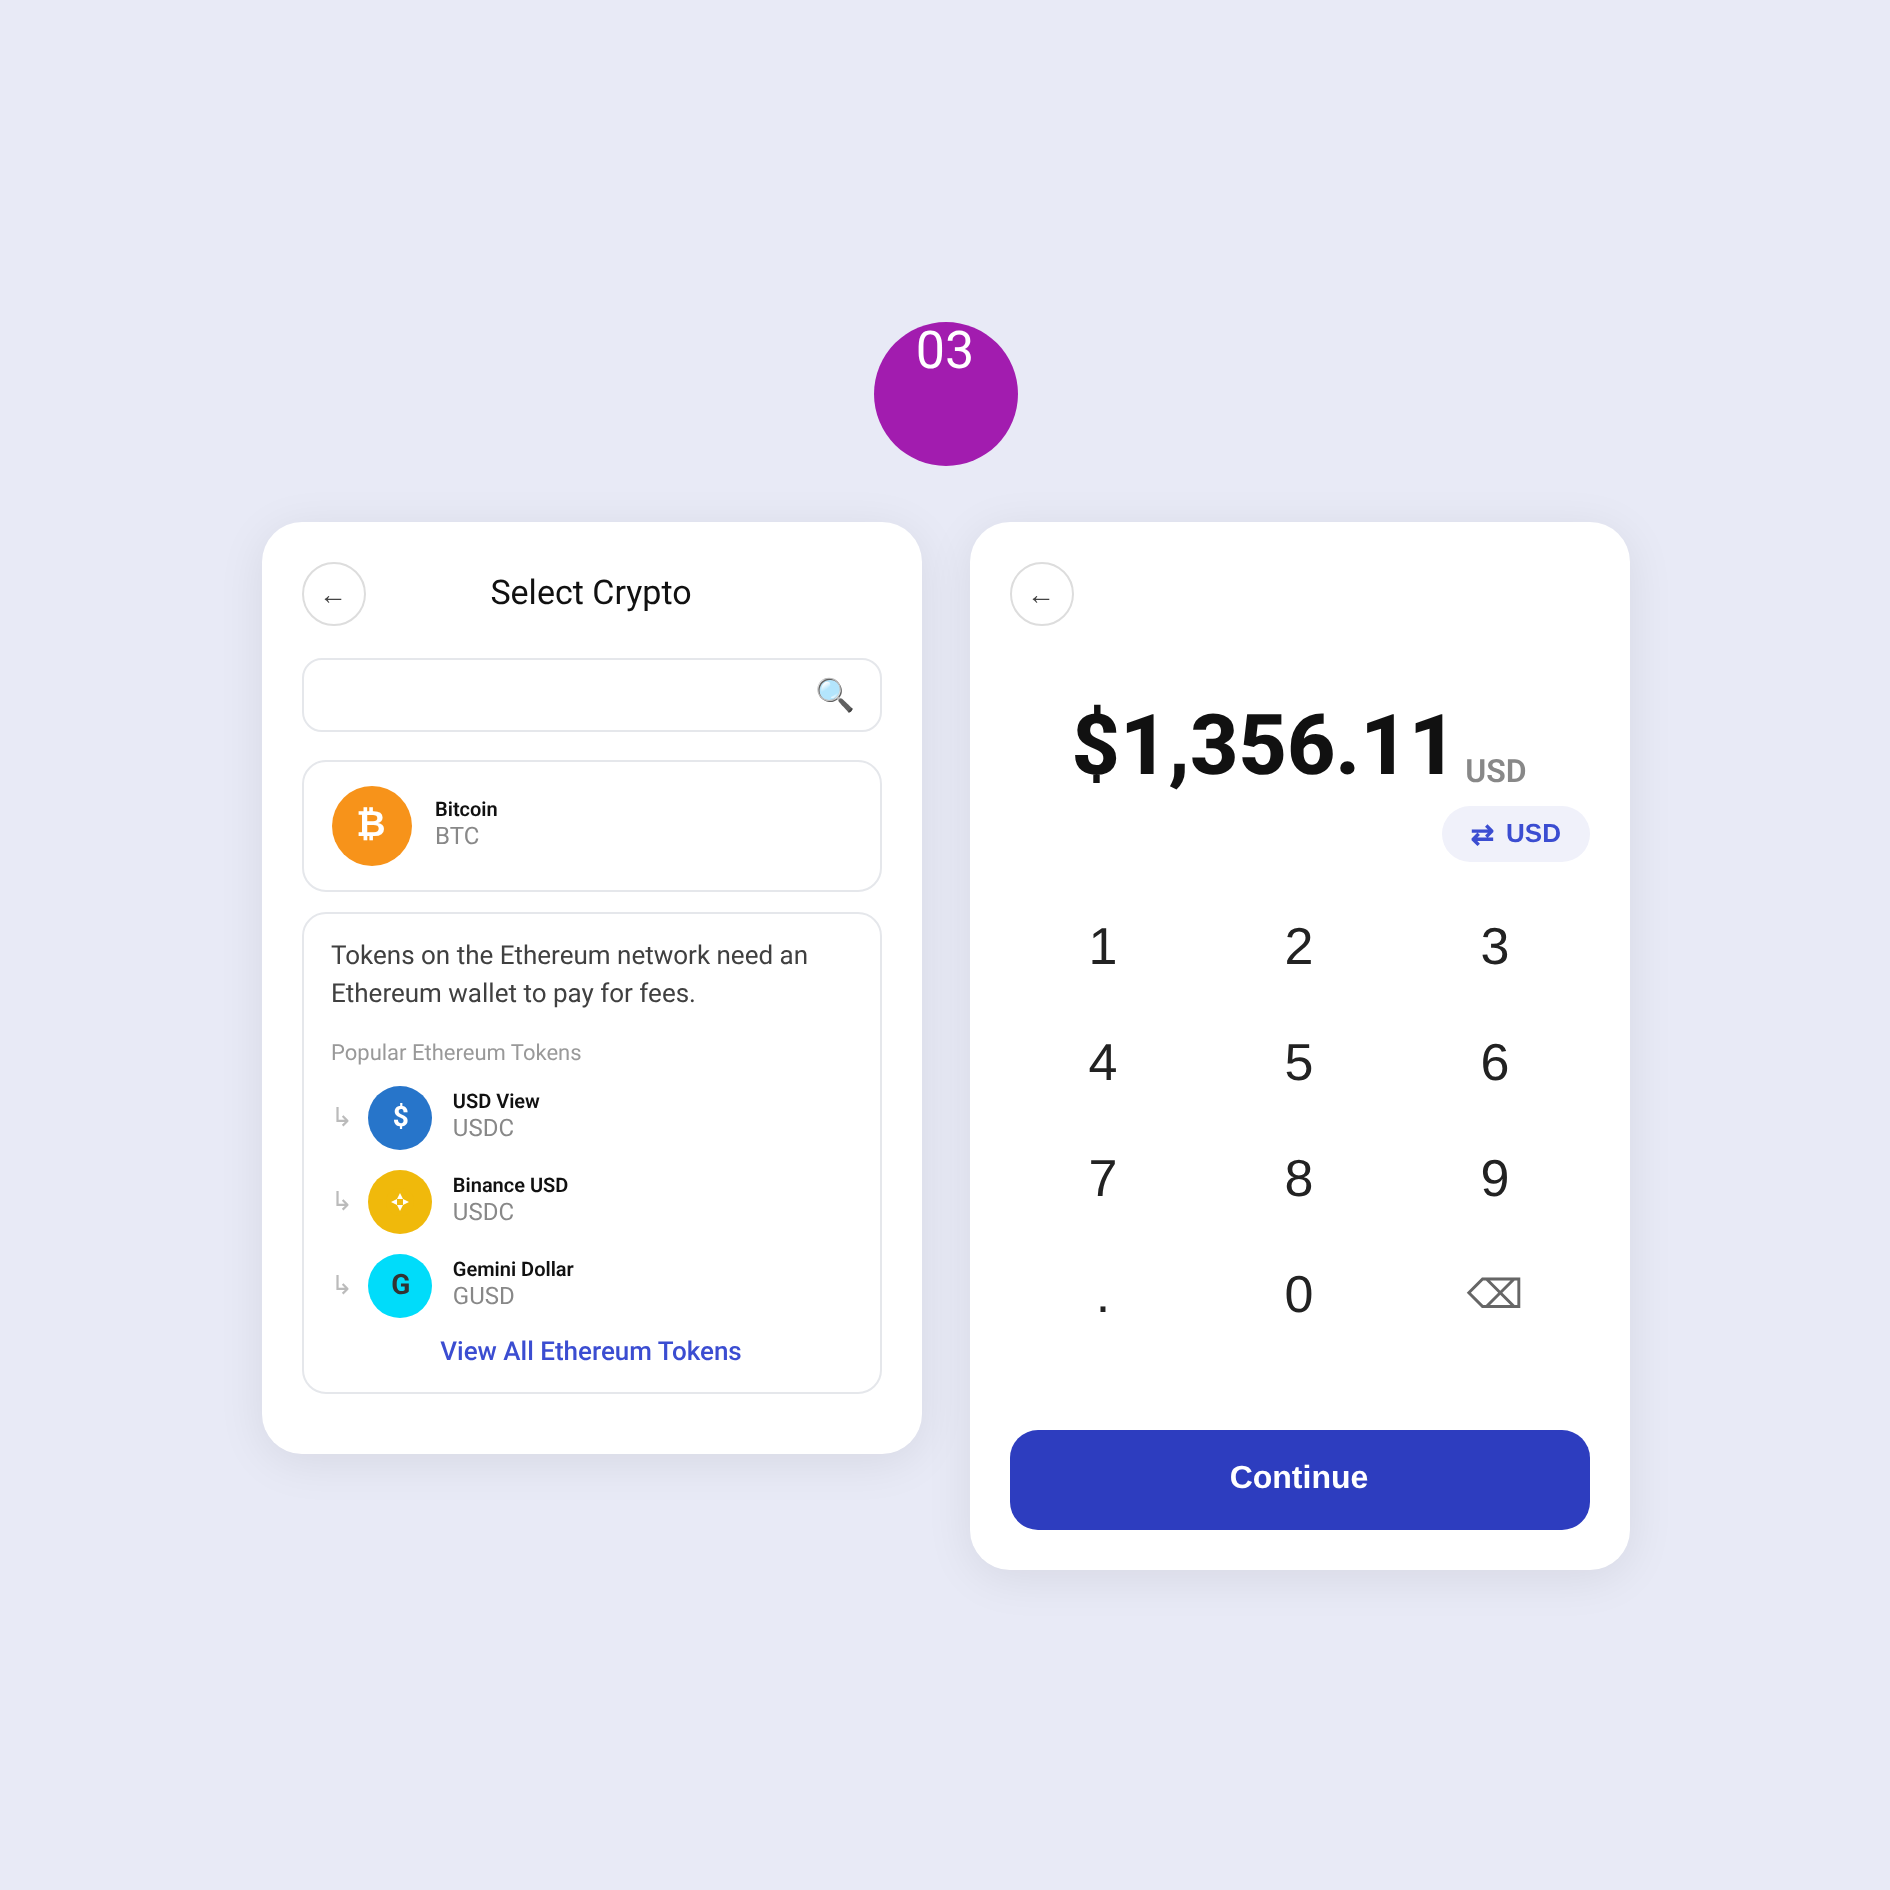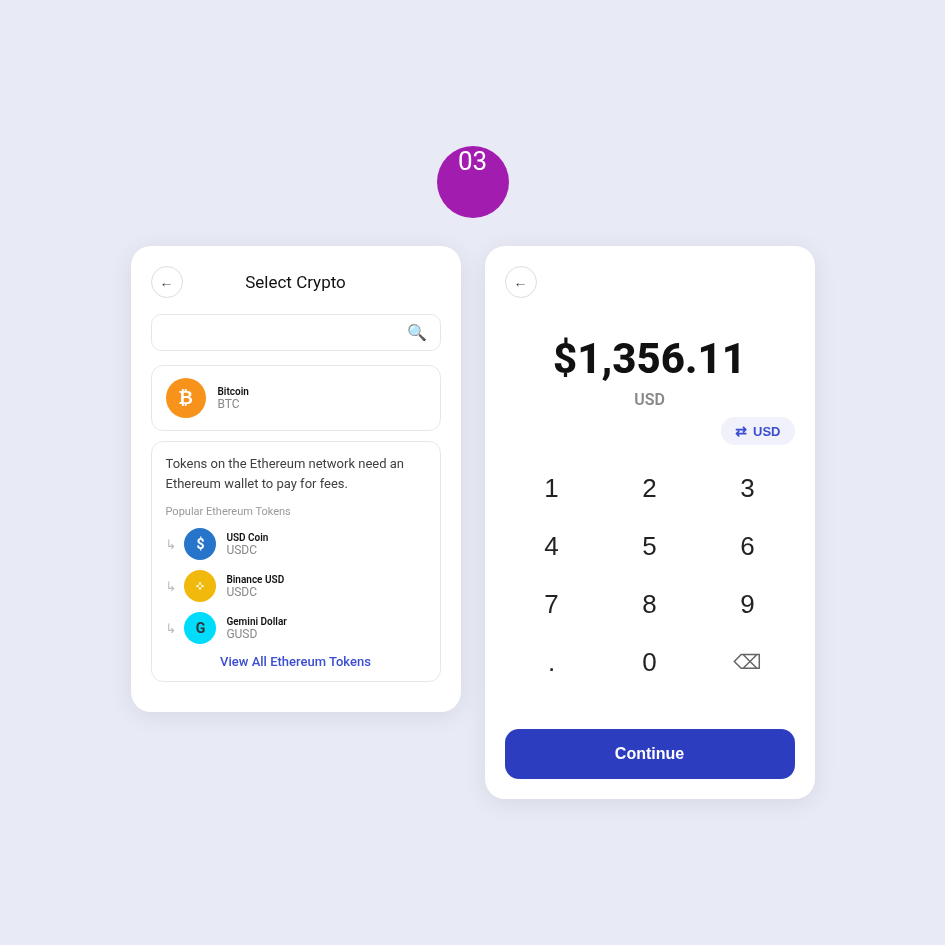--- a/index.html
+++ b/index.html
@@ -201,24 +201,23 @@
       box-shadow: 0 4px 24px rgba(0,0,0,0.08);
     }
 
     .amount-section {
       text-align: center;
       padding: 24px 0 8px;
     }
 
     .amount-display {
       display: flex;
-      align-items: center;
+      align-items: flex-end;
       justify-content: center;
       gap: 4px;
-      flex-direction: column;
     }
 
     .amount-value {
       font-size: 42px;
       font-weight: 800;
       color: #111;
       line-height: 1;
     }
 
     .amount-currency {
@@ -329,21 +328,21 @@
     <div class="eth-section">
 
       <div class="eth-description">Tokens on the Ethereum network need an Ethereum wallet to pay for fees.</div>
 
       <div class="eth-tokens-label">Popular Ethereum Tokens</div>
 
       <div class="sub-token">
         <span class="sub-arrow">↳</span>
         <div class="sub-icon usdc-icon">$</div>
         <div class="crypto-info">
-          <div class="crypto-name">USD Coin</div>
+          <div class="crypto-name">USD View</div>
           <div class="crypto-ticker">USDC</div>
         </div>
       </div>
 
       <div class="sub-token">
         <span class="sub-arrow">↳</span>
         <div class="sub-icon busd-icon">
           <svg width="18" height="18" viewBox="0 0 18 18" fill="none">
             <circle cx="9" cy="9" r="7" fill="#f0b90b"></circle>
             <path d="M9 4.5L10.5 7.5H7.5L9 4.5Z" fill="white"></path>

